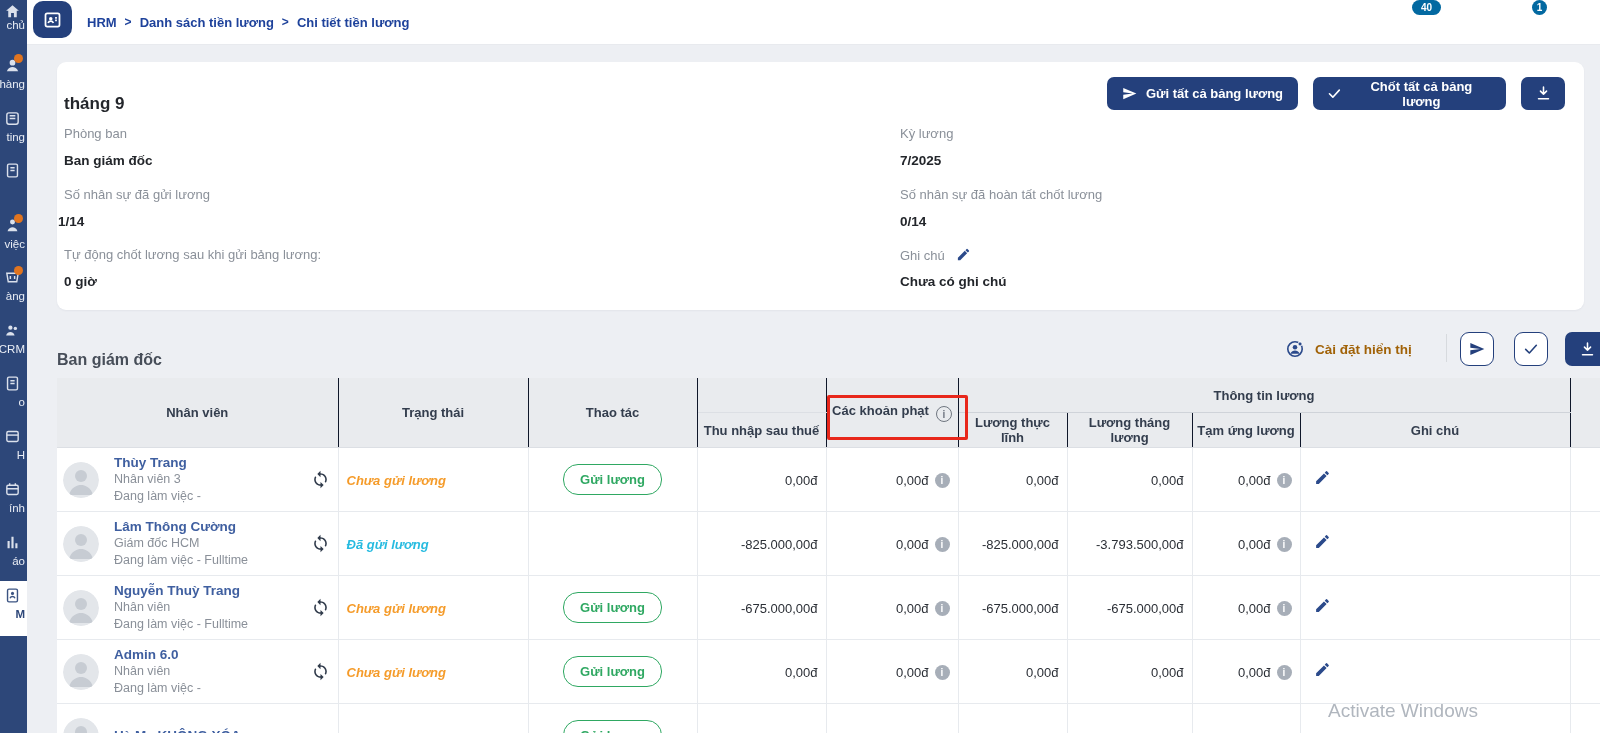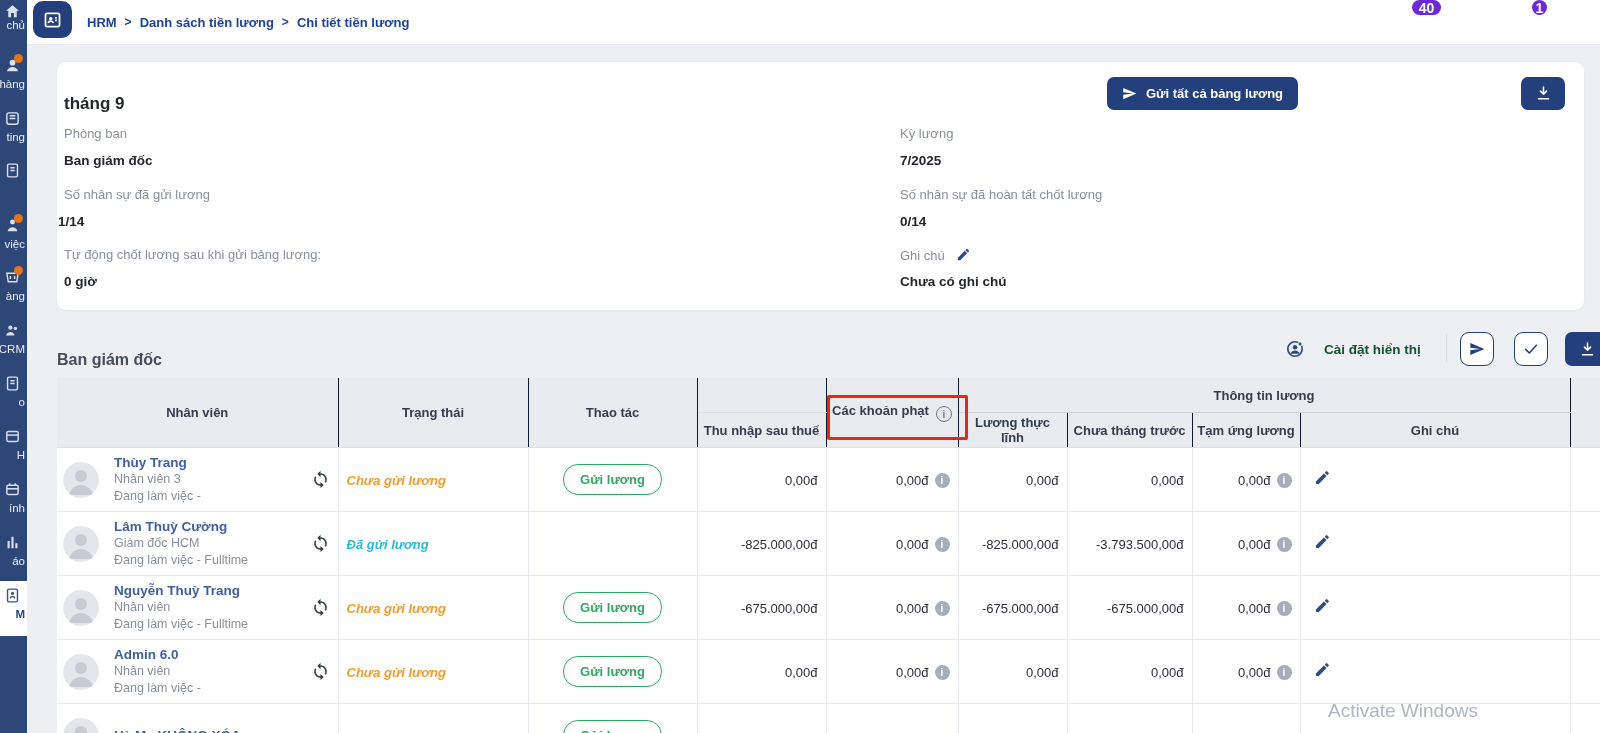--- a/index.html
+++ b/index.html
@@ -15,42 +15,42 @@
   .sb-active-bg{position:absolute;left:0;top:581px;width:27px;height:55px;background:#ffffff;}
   .sb-item.active .sb-label{color:#2d4779;font-weight:bold;}
 
   
   .topbar{position:absolute;left:27px;top:0;width:1573px;height:44px;background:#ffffff;border-bottom:1px solid #e8eaee;z-index:4;}
   .app-icon{position:absolute;left:6px;top:1px;width:39px;height:37px;background:#24407c;border-radius:10px;display:flex;align-items:center;justify-content:center;}
   .breadcrumb{position:absolute;left:60px;top:0;height:44px;display:flex;align-items:center;gap:8px;font-size:13px;font-weight:bold;color:#1e429b;}
   .crumb{cursor:pointer;}
   .crumb-sep{font-size:12px;}
   .tb-circle{position:absolute;top:0;width:37px;height:37px;border-radius:50%;background:#f2f3f5;display:flex;align-items:center;justify-content:center;cursor:pointer;}
-  .badge{position:absolute;background:#6d28d9;color:#fff;font-size:14px;font-weight:bold;border-radius:9px;display:flex;align-items:center;justify-content:center;z-index:6;}
+  .badge{position:absolute;background:#0369a1;color:#fff;font-size:10px;font-weight:bold;border-radius:9px;display:flex;align-items:center;justify-content:center;z-index:6;}
   .badge-40{left:1412px;top:0;min-width:23px;height:15px;padding:0 3px;}
   .badge-1{left:1532px;top:0;width:15px;height:15px;}
   .avatar-top{position:absolute;left:1560px;top:0;width:42px;height:42px;border-radius:50%;overflow:hidden;cursor:pointer;
       background:radial-gradient(circle at 35% 35%,#3a5685 0%,#22314f 70%);}
   .avatar-top::after{content:"";position:absolute;left:18px;top:4px;width:5px;height:34px;background:#5c7db0;transform:rotate(12deg);opacity:.55;}
 
   
   .card{position:absolute;left:57px;top:62px;width:1527px;height:248px;background:#fff;border-radius:9px;box-shadow:0 1px 2px rgba(30,40,70,.05);}
   .card-title{position:absolute;left:7px;top:21px;font-size:17px;font-weight:bold;color:#23262b;}
   .f-label{position:absolute;font-size:13px;color:#8a9099;}
   .f-value{position:absolute;font-size:13.5px;font-weight:bold;color:#23262b;}
   .btn-navy{position:absolute;height:33px;background:#24407c;color:#fff;border:none;border-radius:7px;
       font-family:inherit;font-size:13px;font-weight:bold;display:flex;align-items:center;justify-content:center;gap:9px;cursor:pointer;padding:0 14px;}
   .btn-navy-sq{position:absolute;width:44px;height:33px;background:#24407c;border:none;border-radius:7px;
       display:flex;align-items:center;justify-content:center;cursor:pointer;}
   .pencil-inline{display:inline-block;vertical-align:-2px;margin-left:8px;cursor:pointer;}
 
   
   .section-title{position:absolute;left:57px;top:338px;font-size:16px;font-weight:bold;color:#474e59;}
-  .display-settings{position:absolute;left:1286px;top:340px;display:flex;align-items:center;gap:20px;
-      font-size:13.5px;font-weight:bold;color:#14532d;cursor:pointer;}
+  .display-settings{position:absolute;left:1286px;top:340px;display:flex;align-items:center;gap:11px;
+      font-size:13.5px;font-weight:bold;color:#a16207;cursor:pointer;}
   .v-divider{position:absolute;left:1446px;top:334px;width:1px;height:28px;background:#d7dade;}
   .btn-outline-sq{position:absolute;top:332px;width:34px;height:34px;background:#fff;border:1.5px solid #24407c;border-radius:9px;
       display:flex;align-items:center;justify-content:center;cursor:pointer;}
 
   
   .table-card{position:absolute;left:57px;top:378px;width:1543px;background:#fff;}
   table{border-collapse:collapse;table-layout:fixed;width:1543px;}
   thead th{background:#e9ebee;font-size:13px;font-weight:bold;color:#333d4d;height:34px;padding:0 4px;
       border-right:1px solid #0f172a;border-bottom:1px solid #dcdfe4;text-align:center;vertical-align:middle;}
   thead th.no-r{border-right:none;}
@@ -221,20 +221,26 @@
 
 <section class="card">
   <h1 class="card-title">tháng 9</h1>
 
   <button class="btn-navy" style="left:1050px;top:15px;width:191px;">
     <svg width="15" height="15" viewBox="0 0 24 24" fill="#ffffff">
         <path d="M2.01 21L23 12 2.01 3 2 10l15 2-15 2z"></path>
       </svg>
     <span>Gửi tất cả bảng lương</span>
   </button>
+  <button class="btn-navy" style="left:1256px;top:15px;width:193px;">
+    <svg width="15" height="15" viewBox="0 0 24 24" fill="none" stroke="#ffffff" stroke-width="2.6" stroke-linecap="round" stroke-linejoin="round">
+        <path d="M4 12.5l5.5 5.5L20 6.5"></path>
+      </svg>
+    <span>Chốt tất cả bảng lương</span>
+  </button>
   <button class="btn-navy-sq" style="left:1464px;top:15px;">
     <svg width="17" height="17" viewBox="0 0 24 24" fill="none" stroke="#ffffff" stroke-width="2.2" stroke-linecap="round" stroke-linejoin="round">
         <path d="M12 3v10m0 0l-4.3-4.3M12 13l4.3-4.3M5 19.5h14"></path>
       </svg>
   </button>
 
   <span class="f-label" style="left:7px;top:64px">Phòng ban</span>
   <span class="f-value" style="left:7px;top:91px">Ban giám đốc</span>
   <span class="f-label" style="left:843px;top:64px">Kỳ lương</span>
   <span class="f-value" style="left:843px;top:91px">7/2025</span>
@@ -307,21 +313,21 @@
       <th></th>
       <th rowspan="2">
         <span>Các khoản phạt</span><span class="info-outline">i</span>
       </th>
       <th colspan="4" class="group-th">Thông tin lương</th>
       <th rowspan="2" class="no-r"></th>
     </tr>
     <tr>
       <th>Thu nhập sau thuế</th>
       <th>Lương thực lĩnh</th>
-      <th>Chưa tháng trước</th>
+      <th>Lương tháng lương</th>
       <th>Tạm ứng lương</th>
       <th>Ghi chú</th>
     </tr>
   </thead>
   <tbody>
 
     <tr>
       <td>
             <div class="emp">
         <span class="avatar"><svg viewBox="0 0 36 36">
@@ -370,21 +376,21 @@
 
     <tr>
       <td>
             <div class="emp">
         <span class="avatar"><svg viewBox="0 0 36 36">
                   <circle cx="18" cy="18" r="18" fill="#e3e6ea"></circle>
                   <circle cx="18" cy="14" r="6" fill="#c7ccd3"></circle>
                   <path d="M6 33c1.8-7.5 8-10 12-10s10.2 2.5 12 10z" fill="#c7ccd3"></path>
                 </svg></span>
         <span class="emp-info">
-          <a class="emp-name">Lâm Thuỳ Cường</a>
+          <a class="emp-name">Lâm Thông Cường</a>
           <div class="emp-sub">Giám đốc HCM</div>
           <div class="emp-sub">Đang làm việc - Fulltime</div>
         </span>
         <span class="sync">
                 <svg width="19" height="19" viewBox="0 0 24 24" fill="#2f3a4a">
                   <path d="M12 4V1L8 5l4 4V6c3.31 0 6 2.69 6 6 0 1.01-.25 1.97-.7 2.8l1.46 1.46C19.54 15.03 20 13.57 20 12c0-4.42-3.58-8-8-8zm0 14c-3.31 0-6-2.69-6-6 0-1.01.25-1.97.7-2.8L5.24 7.74C4.46 8.97 4 10.43 4 12c0 4.42 3.58 8 8 8v3l4-4-4-4v3z"></path>
                 </svg>
               </span>
       </div>
           </td>

